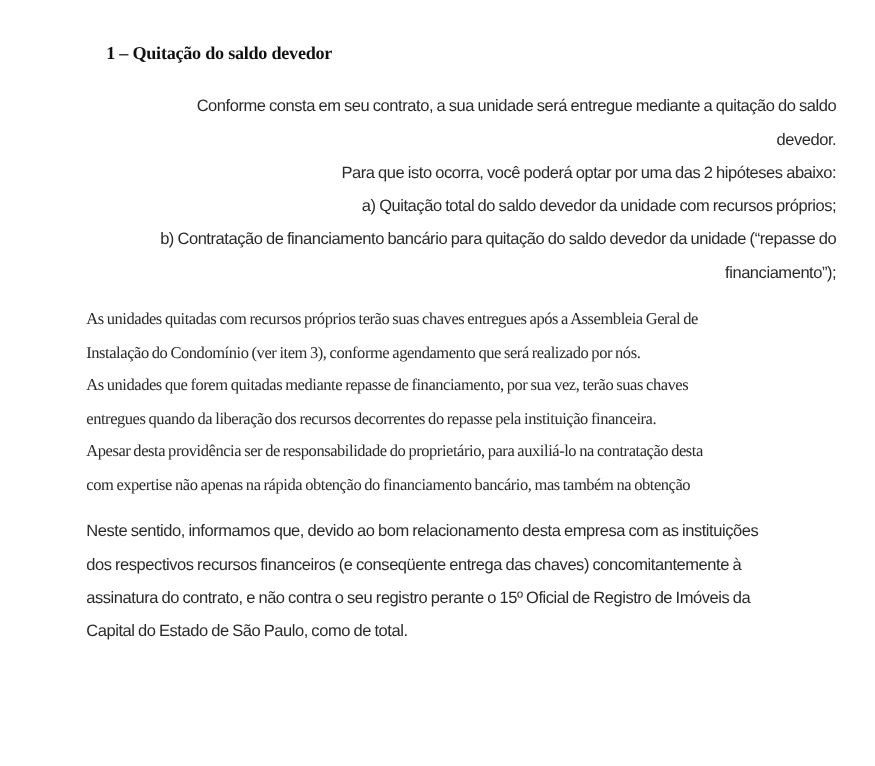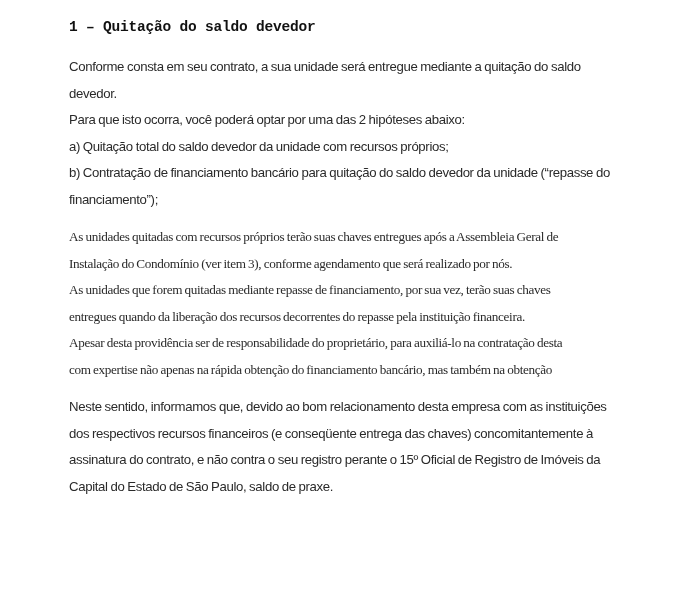--- a/index.html
+++ b/index.html
@@ -15,42 +15,42 @@
       font-family: "Liberation Sans", sans-serif;
       color: #222222;
     }
     .doc {
       position: absolute;
       left: 69px;
       top: 14px;
       width: 600px;
     }
     .heading {
-      font-family: Liberation Mono, monospace;
+      font-family: Liberation Serif, serif;
       font-weight: bold;
       font-size: 14.5px;
       color: #111111;
-      margin: 0;
+      margin: 16px;
       height: 26px;
       line-height: 26px;
       letter-spacing: -0.2px;
     }
     .para {
       margin: 0;
       font-size: 13.2px;
       line-height: 26.5px;
       letter-spacing: -0.35px;
       word-spacing: -0.5px;
       color: #2a2a2a;
     }
     .para .line {
       display: block;
       white-space: nowrap;
     }
-    .p1 { margin-top: 14px; }
+    .p1 { margin-top: 14px; text-align: right; }
     .p2 { margin-top: 11px; font-family: Liberation Serif, serif; }
     .p3 { margin-top: 11px; }
   </style>
 </head>
 <body>
 
 <div class="doc">
   <h1 class="heading">1 – Quitação do saldo devedor</h1>
 
   <p class="para p1">
@@ -68,15 +68,15 @@
     <span class="line">As unidades que forem quitadas mediante repasse de financiamento, por sua vez, terão suas chaves</span>
     <span class="line">entregues quando da liberação dos recursos decorrentes do repasse pela instituição financeira.</span>
     <span class="line">Apesar desta providência ser de responsabilidade do proprietário, para auxiliá-lo na contratação desta</span>
     <span class="line">com expertise não apenas na rápida obtenção do financiamento bancário, mas também na obtenção</span>
   </p>
 
   <p class="para p3">
     <span class="line">Neste sentido, informamos que, devido ao bom relacionamento desta empresa com as instituições</span>
     <span class="line">dos respectivos recursos financeiros (e conseqüente entrega das chaves) concomitantemente à</span>
     <span class="line">assinatura do contrato, e não contra o seu registro perante o 15º Oficial de Registro de Imóveis da</span>
-    <span class="line">Capital do Estado de São Paulo, saldo de praxe.</span>
+    <span class="line">Capital do Estado de São Paulo, como de total.</span>
   </p>
 </div>
 
 </body></html>

